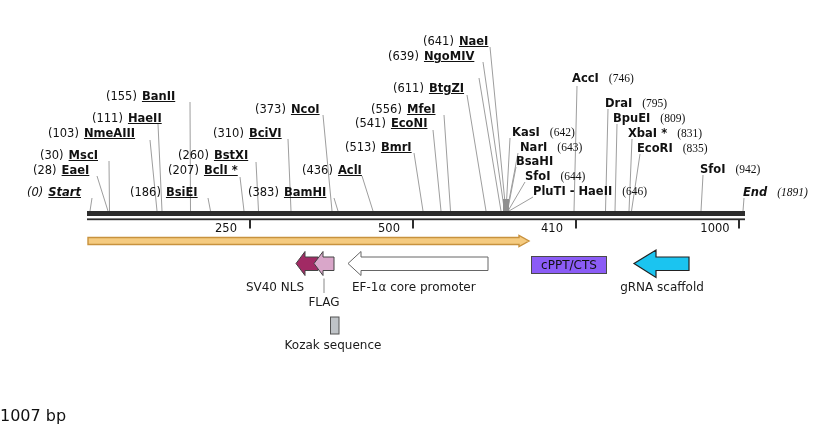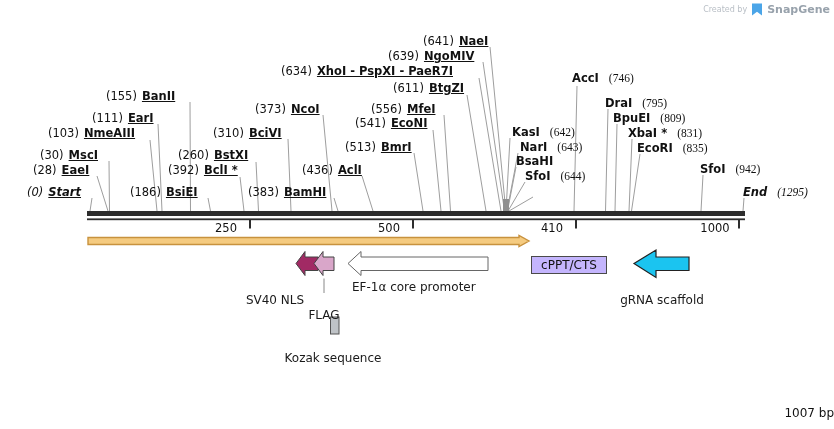--- a/index.html
+++ b/index.html
@@ -7,27 +7,27 @@
           font-family:"DejaVu Sans","Liberation Sans",sans-serif;color:#111;}
   .fig{position:absolute;left:0;top:0;}
   .site{position:absolute;font-size:11.5px;line-height:13px;white-space:nowrap;}
   .site .num{font-weight:400;}
   .site .nm{font-weight:700;}
   .site .nm.after{margin-left:5px;text-decoration:underline;}
   .site .num.after{margin-left:10px;font-family:Liberation Serif, serif;}
   .site.it{font-style:italic;}
   .tick{position:absolute;font-size:11.5px;width:42px;text-align:center;}
   .feat-label{position:absolute;font-size:12px;color:#1a1a1a;white-space:nowrap;}
-  .center{text-align:center;margin-top:13px;}
+  .center{text-align:center;}
   .cppt-box{position:absolute;left:531px;top:256px;width:74px;height:16px;
-            background:#c4b5fd;border:1px solid:#4a4a4a;border:1px solid #4a4a4a;
+            background:#8b5cf6;border:1px solid:#4a4a4a;border:1px solid #4a4a4a;
             font-size:12px;line-height:16px;text-align:center;}
   .title{position:absolute;left:0;top:388px;width:834px;text-align:center;
          font-size:15.5px;font-weight:700;}
-  .subtitle{position:absolute;left:0;top:406px;width:834px;text-align:right;font-size:12px;}
+  .subtitle{position:absolute;left:0;top:406px;width:834px;text-align:left;font-size:16px;}
   .brand{position:absolute;top:3px;right:4px;display:flex;align-items:center;gap:4px;}
   .createdby{font-size:8px;color:#b9bfc6;}
   .brandname{font-size:11px;font-weight:600;color:#98a2ac;}
 </style>
 </head>
 <body>
 
 <div class="canvas">
 
   <svg class="fig" width="834" height="429" viewBox="0 0 834 429">
@@ -87,64 +87,57 @@
 
     <line x1="324" y1="278.5" x2="324" y2="293" stroke="#888888" stroke-width="1"></line>
 
     <rect x="330.5" y="317" width="8.5" height="17" fill="#BFC3C7" stroke="#555555"></rect>
   </svg>
 
   <div class="site it" style="left:27px;top:186px"><span class="num">(0)</span><span class="nm after">Start</span></div>
   <div class="site" style="left:33px;top:164px"><span class="num">(28)</span><span class="nm after">EaeI</span></div>
   <div class="site" style="left:40px;top:149px"><span class="num">(30)</span><span class="nm after">MscI</span></div>
   <div class="site" style="left:48px;top:127px"><span class="num">(103)</span><span class="nm after">NmeAIII</span></div>
-  <div class="site" style="left:92px;top:112px"><span class="num">(111)</span><span class="nm after">EarI</span></div>
+  <div class="site" style="left:92px;top:112px"><span class="num">(111)</span><span class="nm after">HaeII</span></div>
   <div class="site" style="left:106px;top:90px"><span class="num">(155)</span><span class="nm after">BanII</span></div>
   <div class="site" style="left:130px;top:186px"><span class="num">(186)</span><span class="nm after">BsiEI</span></div>
-  <div class="site" style="left:168px;top:164px"><span class="num">(392)</span><span class="nm after">BclI *</span></div>
+  <div class="site" style="left:168px;top:164px"><span class="num">(207)</span><span class="nm after">BclI *</span></div>
   <div class="site" style="left:178px;top:149px"><span class="num">(260)</span><span class="nm after">BstXI</span></div>
   <div class="site" style="left:213px;top:127px"><span class="num">(310)</span><span class="nm after">BciVI</span></div>
   <div class="site" style="left:255px;top:103px"><span class="num">(373)</span><span class="nm after">NcoI</span></div>
   <div class="site" style="left:248px;top:186px"><span class="num">(383)</span><span class="nm after">BamHI</span></div>
   <div class="site" style="left:302px;top:164px"><span class="num">(436)</span><span class="nm after">AclI</span></div>
   <div class="site" style="left:345px;top:141px"><span class="num">(513)</span><span class="nm after">BmrI</span></div>
   <div class="site" style="left:355px;top:117px"><span class="num">(541)</span><span class="nm after">EcoNI</span></div>
   <div class="site" style="left:371px;top:103px"><span class="num">(556)</span><span class="nm after">MfeI</span></div>
   <div class="site" style="left:393px;top:82px"><span class="num">(611)</span><span class="nm after">BtgZI</span></div>
-  <div class="site" style="left:281px;top:65px"><span class="num">(634)</span><span class="nm after">XhoI - PspXI - PaeR7I</span></div>
   <div class="site" style="left:388px;top:50px"><span class="num">(639)</span><span class="nm after">NgoMIV</span></div>
   <div class="site" style="left:423px;top:35px"><span class="num">(641)</span><span class="nm after">NaeI</span></div>
 
   <div class="site" style="left:512px;top:126px"><span class="nm">KasI</span><span class="num after">(642)</span></div>
   <div class="site" style="left:520px;top:141px"><span class="nm">NarI</span><span class="num after">(643)</span></div>
   <div class="site" style="left:516px;top:155px"><span class="nm">BsaHI</span></div>
   <div class="site" style="left:525px;top:170px"><span class="nm">SfoI</span><span class="num after">(644)</span></div>
+  <div class="site" style="left:533px;top:185px"><span class="nm">PluTI - HaeII</span><span class="num after">(646)</span></div>
   <div class="site" style="left:572px;top:72px"><span class="nm">AccI</span><span class="num after">(746)</span></div>
   <div class="site" style="left:605px;top:97px"><span class="nm">DraI</span><span class="num after">(795)</span></div>
   <div class="site" style="left:613px;top:112px"><span class="nm">BpuEI</span><span class="num after">(809)</span></div>
   <div class="site" style="left:628px;top:127px"><span class="nm">XbaI *</span><span class="num after">(831)</span></div>
   <div class="site" style="left:637px;top:142px"><span class="nm">EcoRI</span><span class="num after">(835)</span></div>
   <div class="site" style="left:700px;top:163px"><span class="nm">SfoI</span><span class="num after">(942)</span></div>
-  <div class="site it" style="left:743px;top:186px"><span class="nm">End</span><span class="num after">(1295)</span></div>
+  <div class="site it" style="left:743px;top:186px"><span class="nm">End</span><span class="num after">(1891)</span></div>
 
   <div class="tick" style="left:205px;top:221px">250</div>
   <div class="tick" style="left:368px;top:221px">500</div>
   <div class="tick" style="left:531px;top:221px">410</div>
   <div class="tick" style="left:694px;top:221px">1000</div>
 
   <div class="feat-label center" style="left:231px;top:280px;width:88px">SV40 NLS</div>
   <div class="feat-label center" style="left:294px;top:295px;width:60px">FLAG</div>
   <div class="feat-label" style="left:352px;top:280px">EF-1α core promoter</div>
   <div class="cppt-box">cPPT/CTS</div>
   <div class="feat-label center" style="left:263px;top:338px;width:140px">Kozak sequence</div>
   <div class="feat-label center" style="left:610px;top:280px;width:104px">gRNA scaffold</div>
 
   <div class="subtitle">1007 bp</div>
 
-  <div class="brand">
-    <span class="createdby">Created by</span>
-    <svg width="12" height="13" viewBox="0 0 12 13">
-      <path d="M1,0.5 L11,0.5 L11,12.5 L6,8.8 L1,12.5 Z" fill="#4BA5E8"></path>
-    </svg>
-    <span class="brandname">SnapGene</span>
-  </div>
 
 </div>
 
 </body></html>

